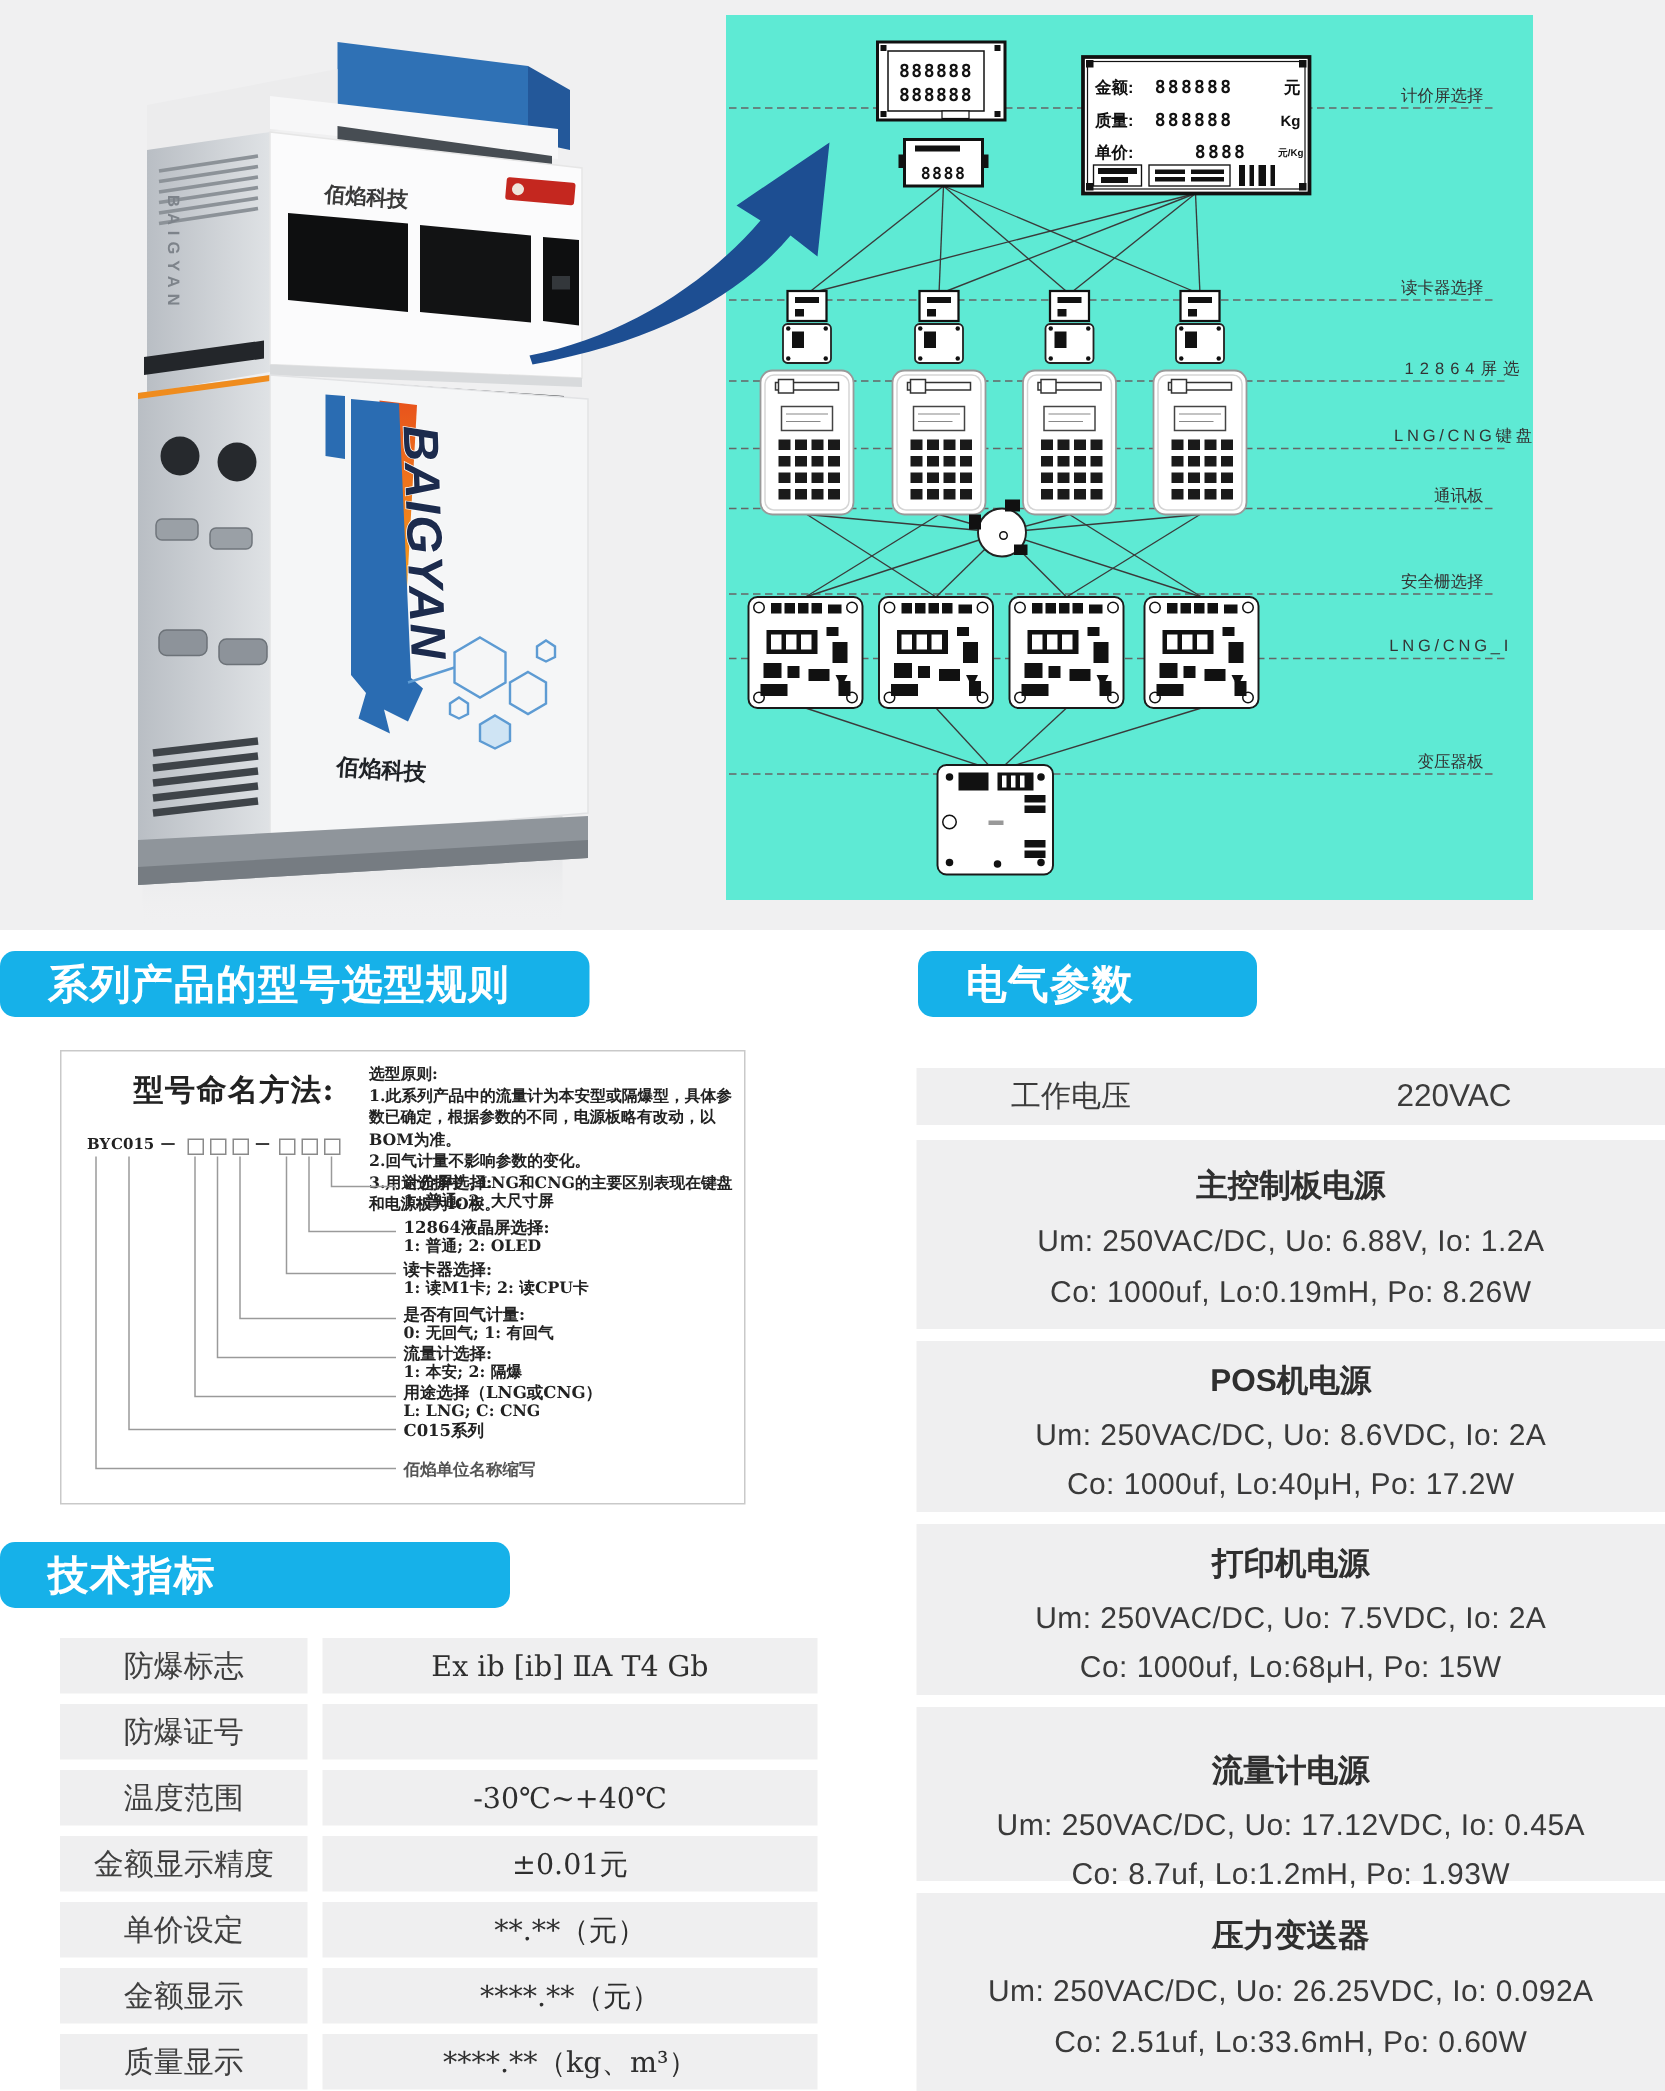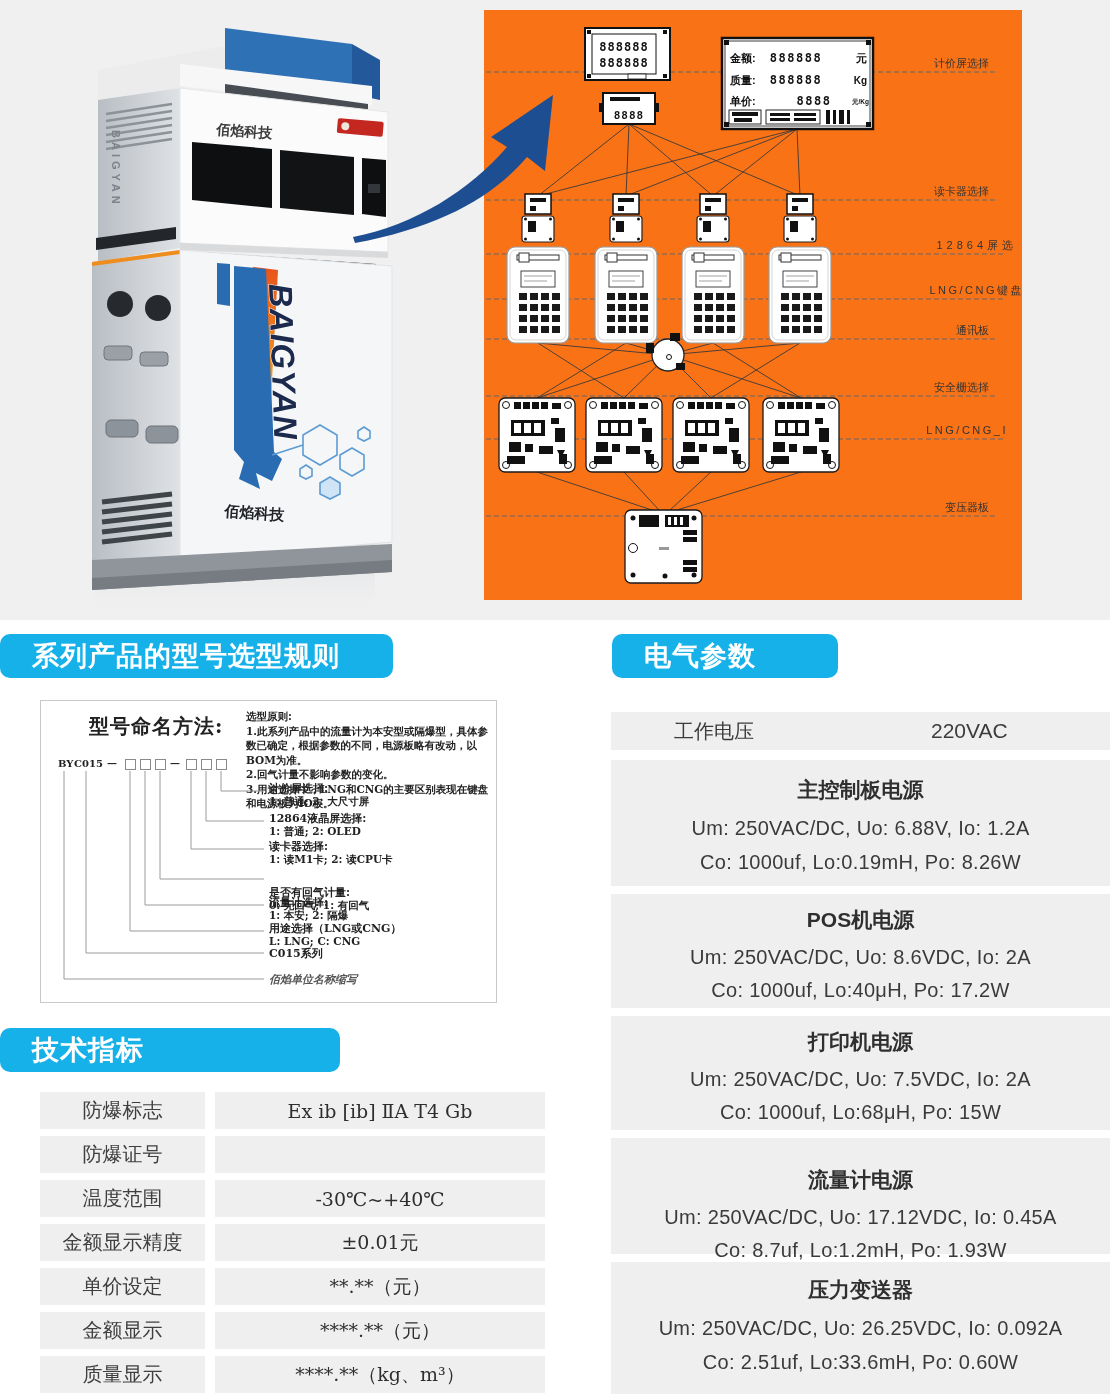--- a/index.html
+++ b/index.html
@@ -5,21 +5,21 @@
   html,body{margin:0;padding:0;}
   body{
     width:1110px;height:1394px;position:relative;background:#ffffff;
     font-family:"Liberation Sans","DejaVu Sans",sans-serif;color:#3c3c3c;
     overflow:hidden;
   }
   .abs{position:absolute;}
 
   
   .hero{left:0;top:0;width:1110px;height:620px;background:#f0f0f1;}
-  .diagram-panel{left:484px;top:10px;width:538px;height:590px;background:#f97316;overflow:hidden;}
+  .diagram-panel{left:484px;top:10px;width:538px;height:590px;background:#5eead4;overflow:hidden;}
 
   
   .sec-header{
     height:44px;background:#16b1e9;border-radius:10px;color:#ffffff;
     font-weight:bold;font-size:27px;line-height:44px;padding-left:32px;
     letter-spacing:1px;box-sizing:border-box;
   }
 
   
   .model-box{left:40px;top:700px;width:457px;height:303px;background:#fff;border:1px solid #c9c9c9;box-sizing:border-box;}
@@ -429,36 +429,36 @@
     <div class="b-opts">1: 普通; 2: 大尺寸屏</div>
   </div>
   <div class="abs branch" style="left:228px;top:111px;">
     <div class="b-title">12864液晶屏选择:</div>
     <div class="b-opts">1: 普通; 2: OLED</div>
   </div>
   <div class="abs branch" style="left:228px;top:139px;">
     <div class="b-title">读卡器选择:</div>
     <div class="b-opts">1: 读M1卡; 2: 读CPU卡</div>
   </div>
-  <div class="abs branch" style="left:228px;top:185px;">
+  <div class="abs branch" style="left:228px;top:169px;">
     <div class="b-title">是否有回气计量:</div>
     <div class="b-opts">0: 无回气; 1: 有回气</div>
   </div>
   <div class="abs branch" style="left:228px;top:195px;">
     <div class="b-title">流量计选择:</div>
     <div class="b-opts">1: 本安; 2: 隔爆</div>
   </div>
   <div class="abs branch" style="left:228px;top:221px;">
     <div class="b-title">用途选择（LNG或CNG）</div>
     <div class="b-opts">L: LNG; C: CNG</div>
   </div>
   <div class="abs branch" style="left:228px;top:246px;">
     <div class="b-title">C015系列</div>
   </div>
-  <div class="abs branch" style="left:228px;top:272px;font-style:italic;">
+  <div class="abs branch" style="left:228px;top:272px;">
     <div class="b-title" style="font-weight:600;color:#555;">佰焰单位名称缩写</div>
   </div>
 </div>
 
 <div>
   <div class="abs tech-row-label" style="top:1092px;">防爆标志</div>
   <div class="abs tech-row-value" style="top:1092px;">Ex ib [ib] ⅡA T4 Gb</div>
   <div class="abs tech-row-label" style="top:1136px;">防爆证号</div>
   <div class="abs tech-row-value" style="top:1136px;"></div>
   <div class="abs tech-row-label" style="top:1180px;">温度范围</div>

